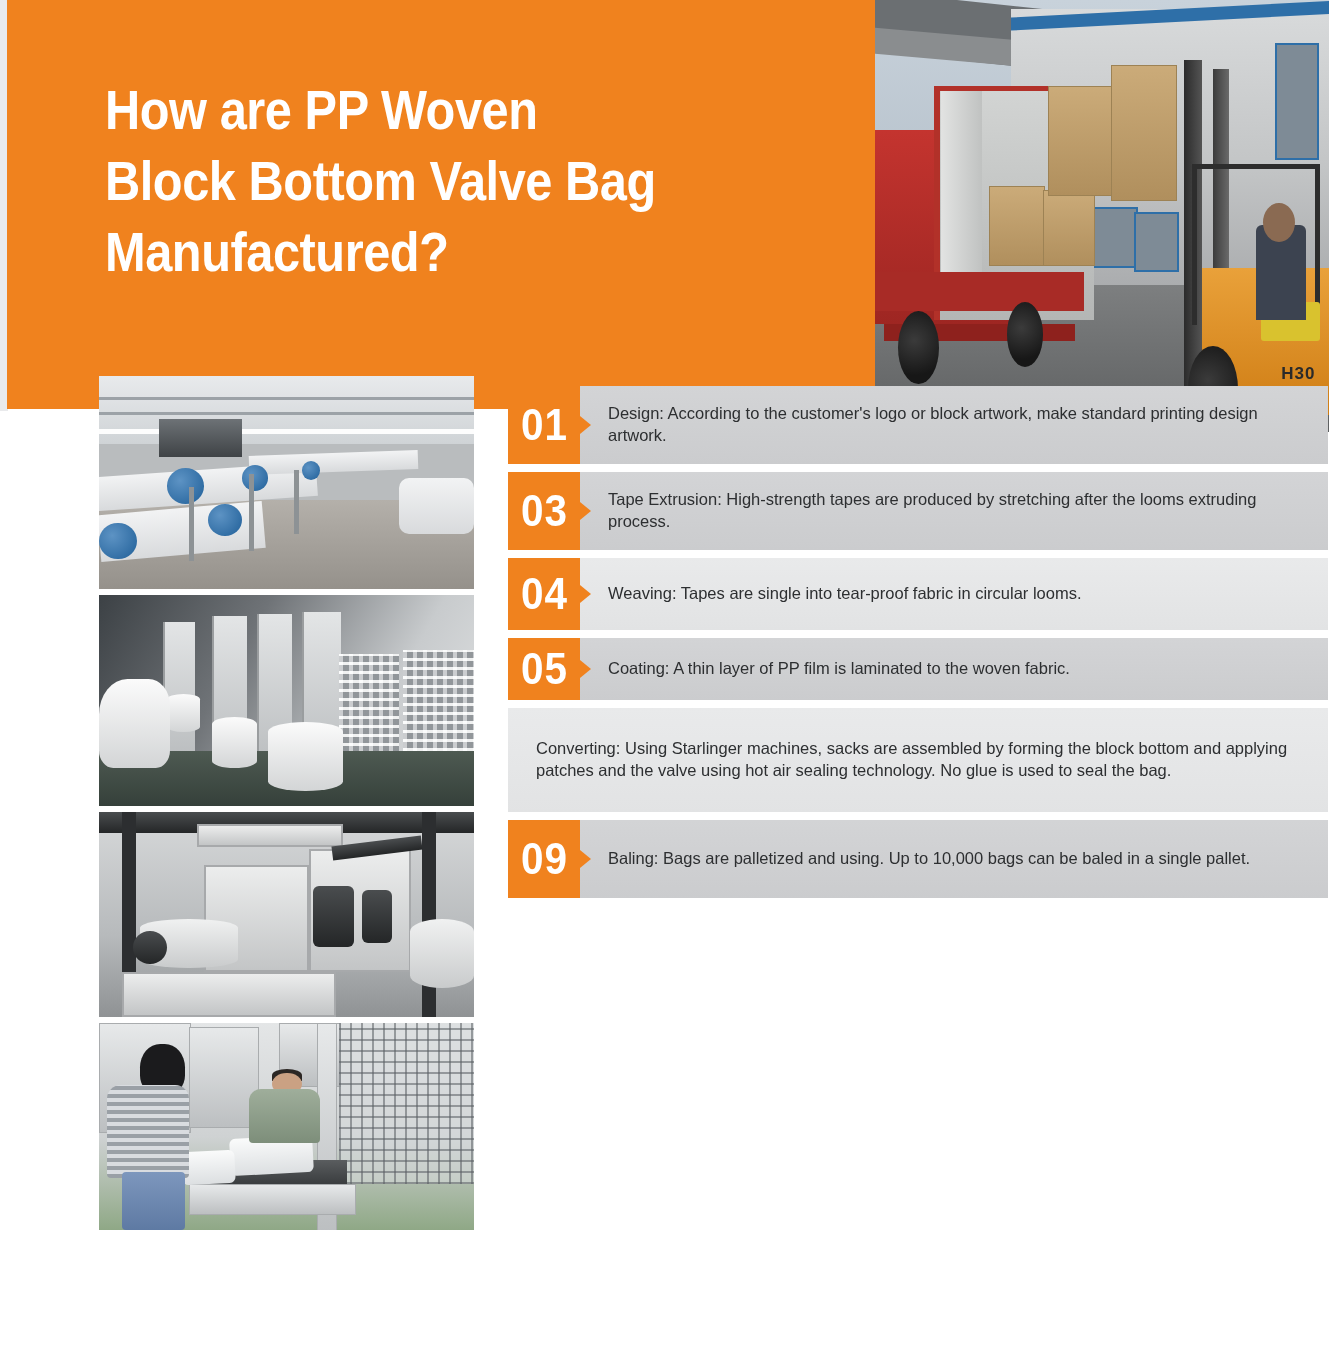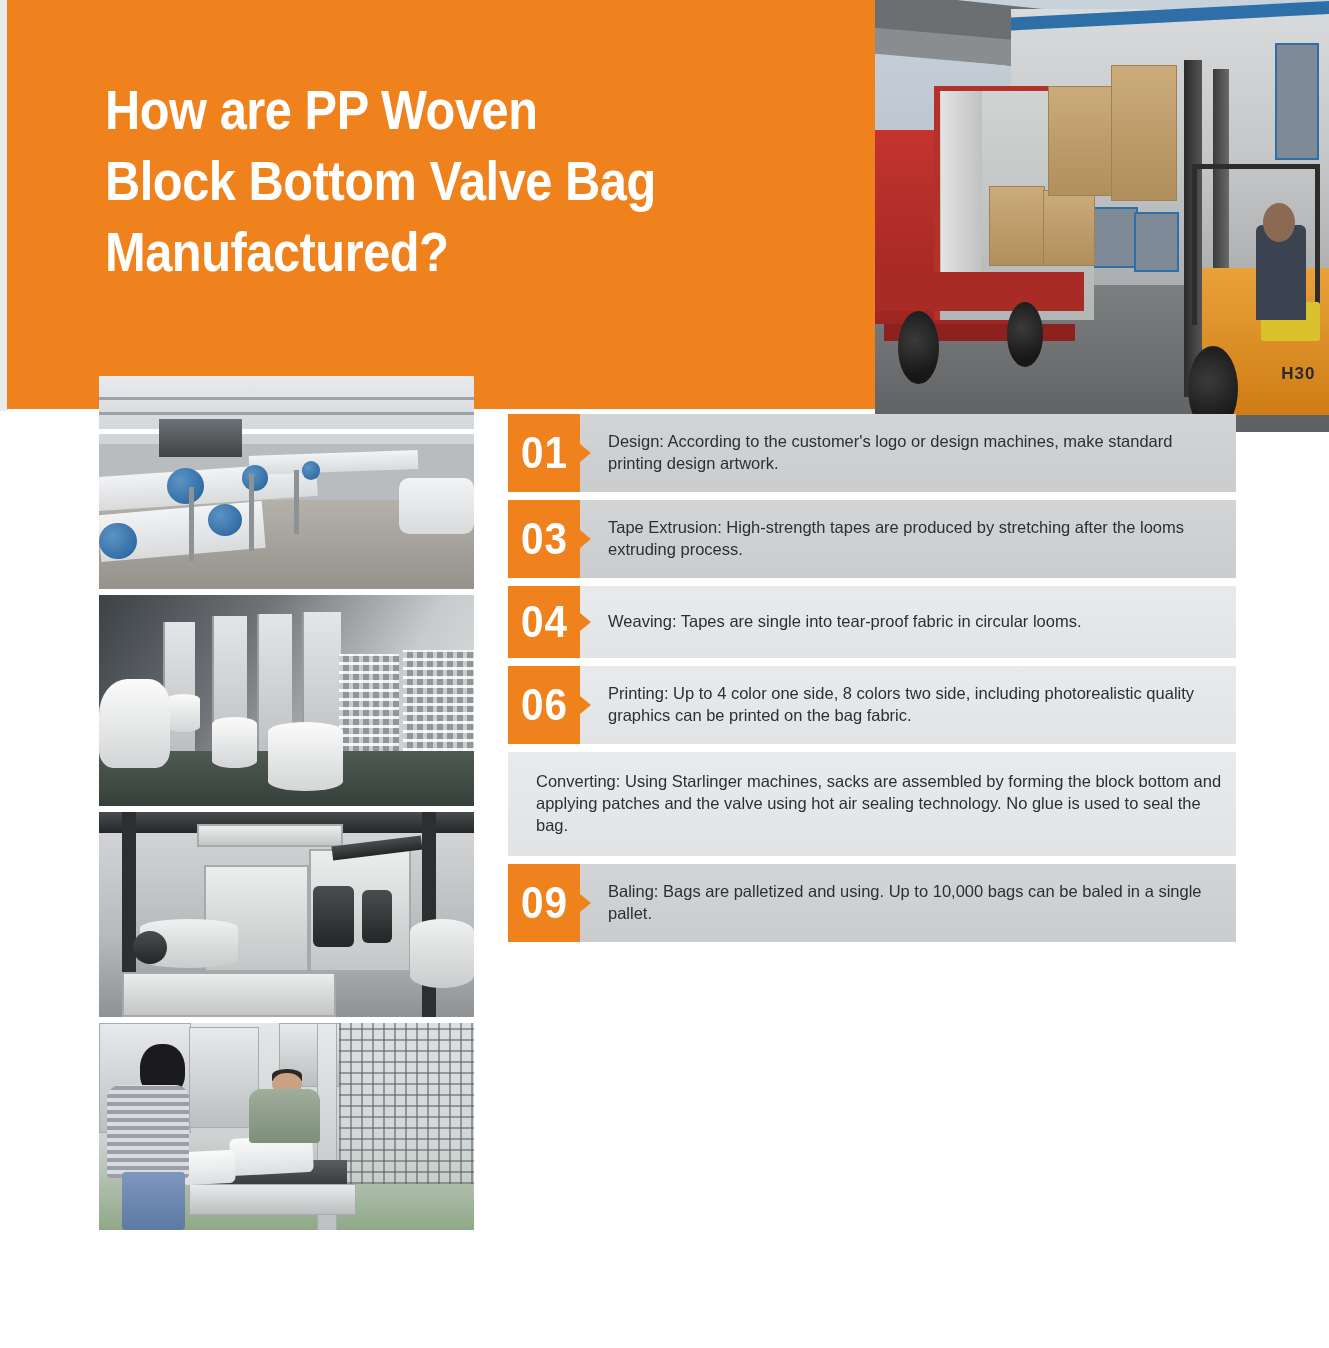--- a/index.html
+++ b/index.html
@@ -304,22 +304,21 @@
   .w-sack {
     position: absolute; background: linear-gradient(180deg,#fafbfb,#dcdfe1);
     border-radius: 6px;
     transform: rotate(-3deg);
   }
 
   
   .steps {
     position: absolute;
     left: 508px; top: 52px;
-    width: 728px;
-    margin-top: 28px;
+    width: 820px;
   }
   .step {
     position: relative;
     display: flex;
     align-items: stretch;
     margin-bottom: 8px;
   }
   .step-num {
     position: relative;
     flex: 0 0 72px;
@@ -492,48 +491,48 @@
     </div>
   </div>
 
   <div class="steps">
 
     <div class="step odd h-tall">
       <div class="step-num">
         <span class="step-num-text">01</span>
         <span class="step-arrow"></span>
       </div>
-      <div class="step-text">Design: According to the customer's logo or design machines, make standard printing design artwork.</div>
+      <div class="step-text">Design: According to the customer's logo or block artwork, make standard printing design artwork.</div>
     </div>
 
 
     <div class="step odd h-tall">
       <div class="step-num">
         <span class="step-num-text">03</span>
         <span class="step-arrow"></span>
       </div>
       <div class="step-text">Tape Extrusion: High-strength tapes are produced by stretching after the looms extruding process.</div>
     </div>
 
     <div class="step even h-mid">
       <div class="step-num">
         <span class="step-num-text">04</span>
         <span class="step-arrow"></span>
       </div>
       <div class="step-text">Weaving: Tapes are single into tear-proof fabric in circular looms.</div>
     </div>
 
-
-    <div class="step even h-tall">
+    <div class="step odd h-short">
       <div class="step-num">
-        <span class="step-num-text">06</span>
+        <span class="step-num-text">05</span>
         <span class="step-arrow"></span>
       </div>
-      <div class="step-text">Printing: Up to 4 color one side, 8 colors two side, including photorealistic quality graphics can be printed on the bag fabric.</div>
-    </div>
+      <div class="step-text">Coating: A thin layer of PP film is laminated to the woven fabric.</div>
+    </div>
+
 
 
     <div class="step even h-xtall">
       <div class="step-text">Converting: Using Starlinger machines, sacks are assembled by forming the block bottom and applying patches and the valve using hot air sealing technology. No glue is used to seal the bag.</div>
     </div>
 
     <div class="step odd h-tall">
       <div class="step-num">
         <span class="step-num-text">09</span>
         <span class="step-arrow"></span>

